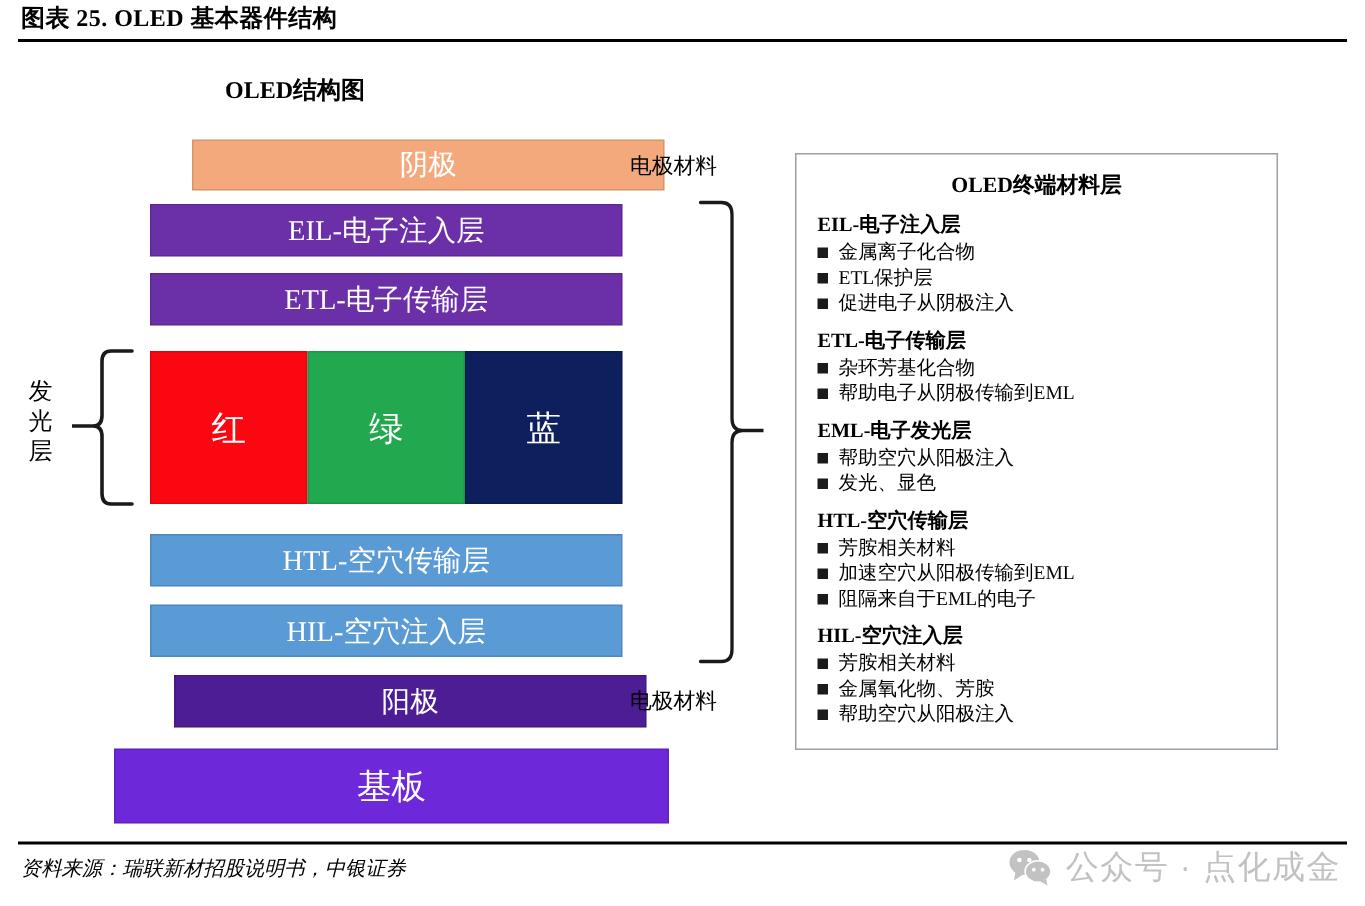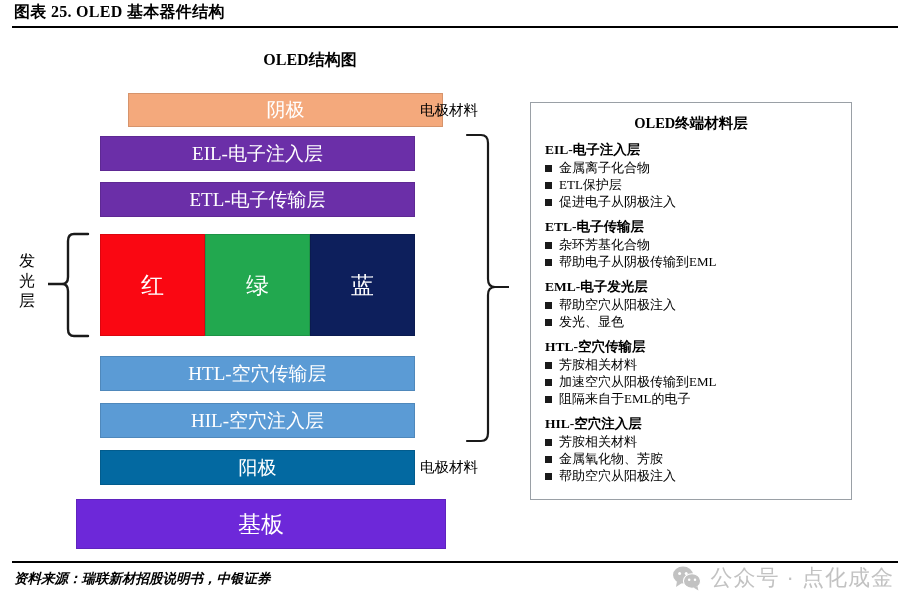--- a/index.html
+++ b/index.html
@@ -42,21 +42,20 @@
     height: 2px;
     background: #000;
   }
 
   
   .diagram-title {
     position: absolute;
     left: 150px;
     top: 50px;
     width: 320px;
-    text-align: center;
     font-size: 16px;
     font-weight: bold;
   }
 
   
   .bar {
     position: absolute;
     display: flex;
     align-items: center;
     justify-content: center;
@@ -132,21 +131,21 @@
     flex: 0 0 auto;
   }
 
   
   .source {
     position: absolute;
     left: 14px;
     top: 570px;
     font-size: 13.5px;
     font-style: italic;
-    font-weight: bold;
+    font-weight: normal;
     white-space: nowrap;
   }
 
   
   .watermark {
     position: absolute;
     right: 16px;
     top: 563px;
     display: flex;
     align-items: center;
@@ -199,21 +198,21 @@
 </div>
 
 <div class="bar" style="left:100px; top:356px; width:315px; height:35px; background:#5B9BD5;">
   <span>HTL-空穴传输层</span>
 </div>
 
 <div class="bar" style="left:100px; top:403px; width:315px; height:35px; background:#5B9BD5;">
   <span>HIL-空穴注入层</span>
 </div>
 
-<div class="bar" style="left:100px; top:450px; width:315px; height:35px; background:#0369a1;">
+<div class="bar" style="left:116px; top:450px; width:315px; height:35px; background:#4c1d95;">
   <span>阳极</span>
 </div>
 <div class="side-label" style="left:420px; top:458px;">电极材料</div>
 
 <div class="bar lg" style="left:76px; top:499px; width:370px; height:50px; background:#6d28d9;">
   <span>基板</span>
 </div>
 
 <div style="position:absolute; left:465px; top:132px;">
   <svg width="46" height="312" viewBox="0 0 46 312">

